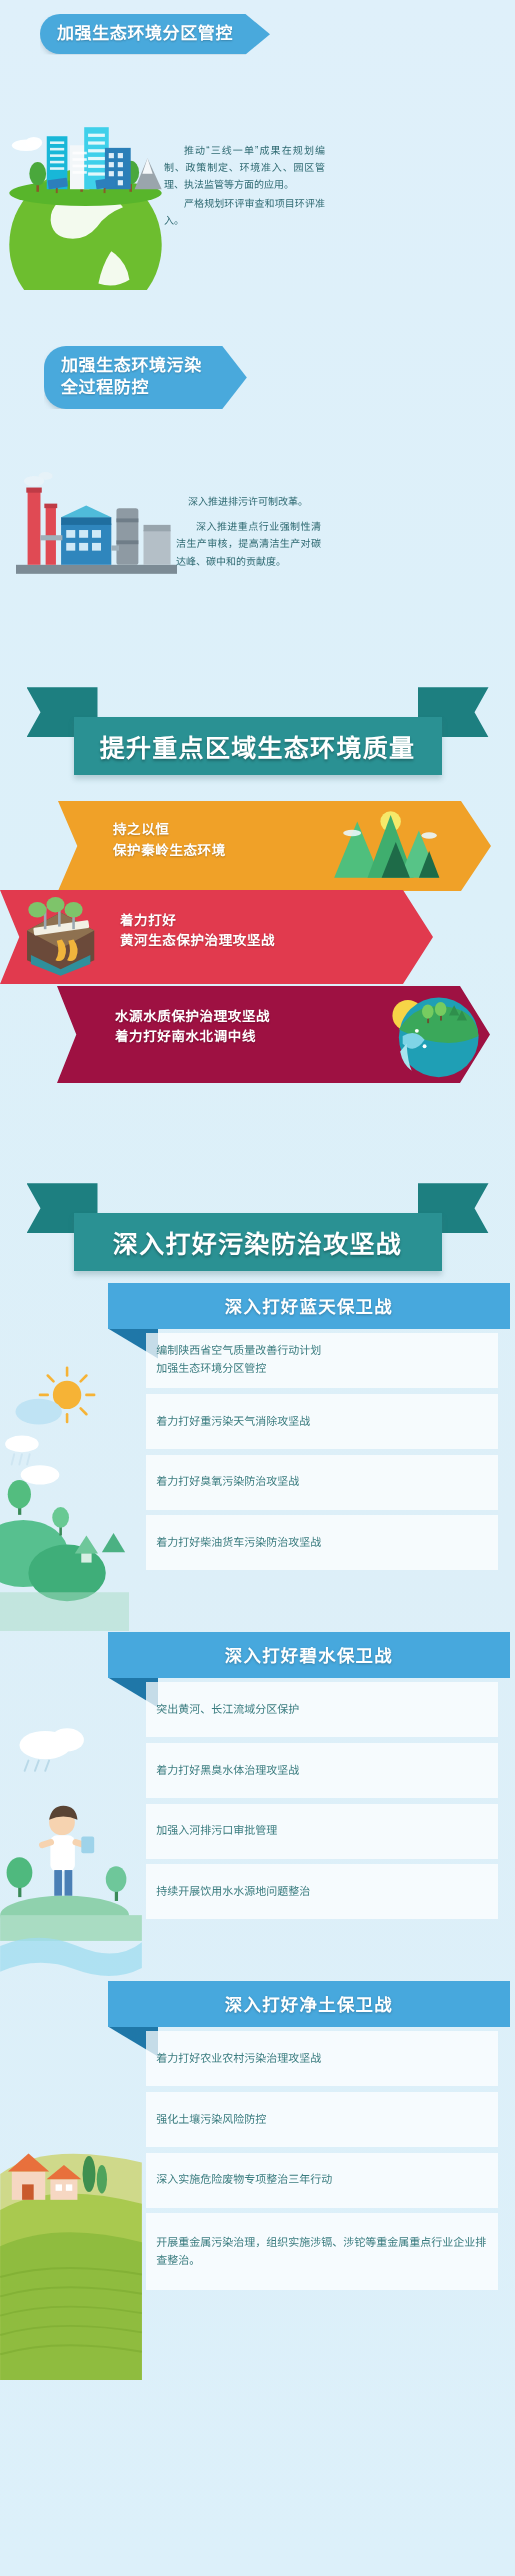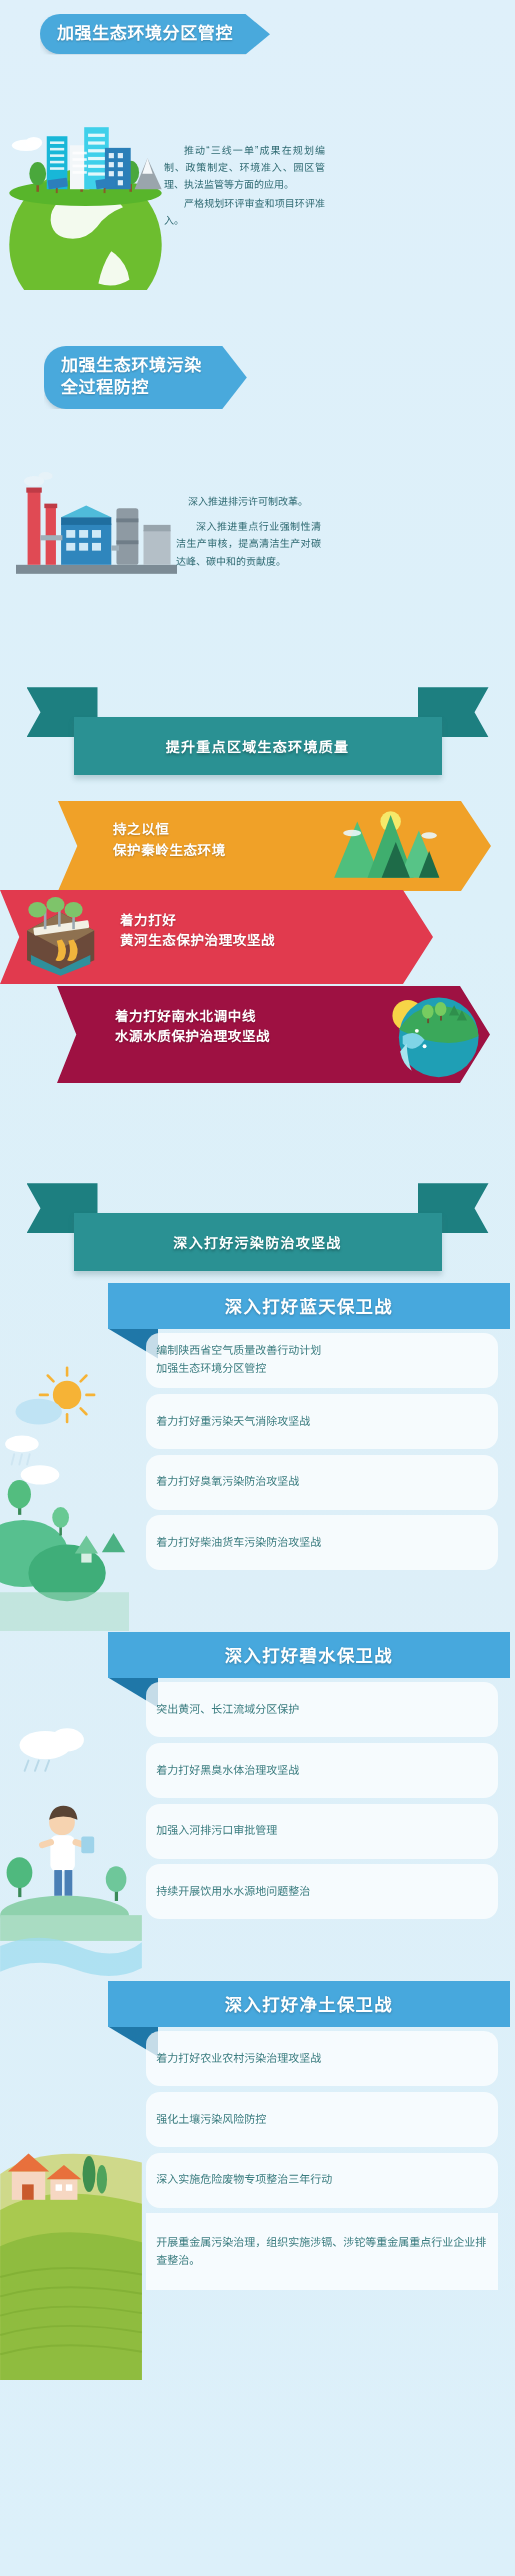--- a/index.html
+++ b/index.html
@@ -60,21 +60,21 @@
   .ribbon-fold{position:absolute;top:40px;width:39px;height:19.3px;background:#14676a;}
   .ribbon-fold.l{left:61px;-webkit-clip-path:polygon(0 0,100% 0,100% 100%);clip-path:polygon(0 0,100% 0,100% 100%);}
   .ribbon-fold.r{right:61px;-webkit-clip-path:polygon(0 0,100% 0,0 100%);clip-path:polygon(0 0,100% 0,0 100%);}
   .ribbon-body{
     position:absolute;left:61px;right:61px;top:40px;height:58px;
     background:#2a9193;
     box-shadow:0 3.9px 5.2px rgba(70,110,120,.28);
     display:flex;align-items:center;justify-content:center;
   }
   .ribbon-body .rtext{
-    color:#fff;font-size:14px;font-weight:bold;letter-spacing:1.3px;
+    color:#fff;font-size:25px;font-weight:bold;letter-spacing:1.3px;
     text-shadow:0 1.9px 2.6px rgba(0,0,0,.28);
   }
 
   
   .arrowband{
     position:relative;
     color:#fff;
     font-size:13.5px;
     font-weight:bold;
     line-height:1.5;
@@ -111,21 +111,21 @@
   .item{
     background:rgba(255,255,255,.74);
     color:#3a7c7f;
     font-size:11px;
     line-height:1.6;
     padding:9px 10.3px;
     margin-bottom:5.8px;
     box-sizing:border-box;
     display:flex;align-items:center;
   }
-  .item.tall{min-height:55px;border-radius:14px;}
+  .item.tall{min-height:55px;}
 
   
   svg{display:block;}
 </style>
 </head>
 <body>
 
 <div class="page">
 
   <div class="block" style="position:absolute;left:0;top:0;width:515px;height:329px;">
@@ -298,22 +298,22 @@
       <g>
         <ellipse cx="30" cy="26" rx="14" ry="12" fill="#7ec46a"></ellipse>
         <ellipse cx="58" cy="18" rx="14" ry="12" fill="#7ec46a"></ellipse>
         <ellipse cx="86" cy="26" rx="14" ry="12" fill="#7ec46a"></ellipse>
       </g>
       <path d="M60 74 q6 18 -2 30 q10 4 14 -4 q6 -14 -4 -28z" fill="#f0b43c"></path>
       <path d="M78 74 q6 18 -2 30 q10 4 14 -4 q6 -14 -4 -28z" fill="#f0b43c"></path>
     </svg>
 
     <div class="arrowband ab-maroon ab-right" style="position:absolute;left:57px;top:309px;width:433px;height:97px;padding:20.6px 0 0 58px;">
+      <div>水源水质保护治理攻坚战</div>
       <div>着力打好南水北调中线</div>
-      <div>水源水质保护治理攻坚战</div>
     </div>
     <svg width="97" height="90" viewBox="0 0 150 140" style="position:absolute;left:387px;top:314px;">
       <circle cx="32" cy="38" r="24" fill="#f7d447"></circle>
       <circle cx="80" cy="72" r="62" fill="#1f9fb5"></circle>
       <path d="M18 60 q28 -46 84 -34 q36 8 40 44 q-52 26 -124 -10z" fill="#3aa85a"></path>
       <path d="M24 70 q20 -12 34 6 q-16 24 -34 6z" fill="#7fd4e6"></path>
       <path d="M30 82 q2 30 8 42 q-14 -10 -18 -30z" fill="#a8e4ee"></path>
       <g fill="#2f8f4c">
         <path d="M96 38 L104 22 L112 38 Z"></path>
           <path d="M108 46 L116 30 L124 46 Z"></path>

